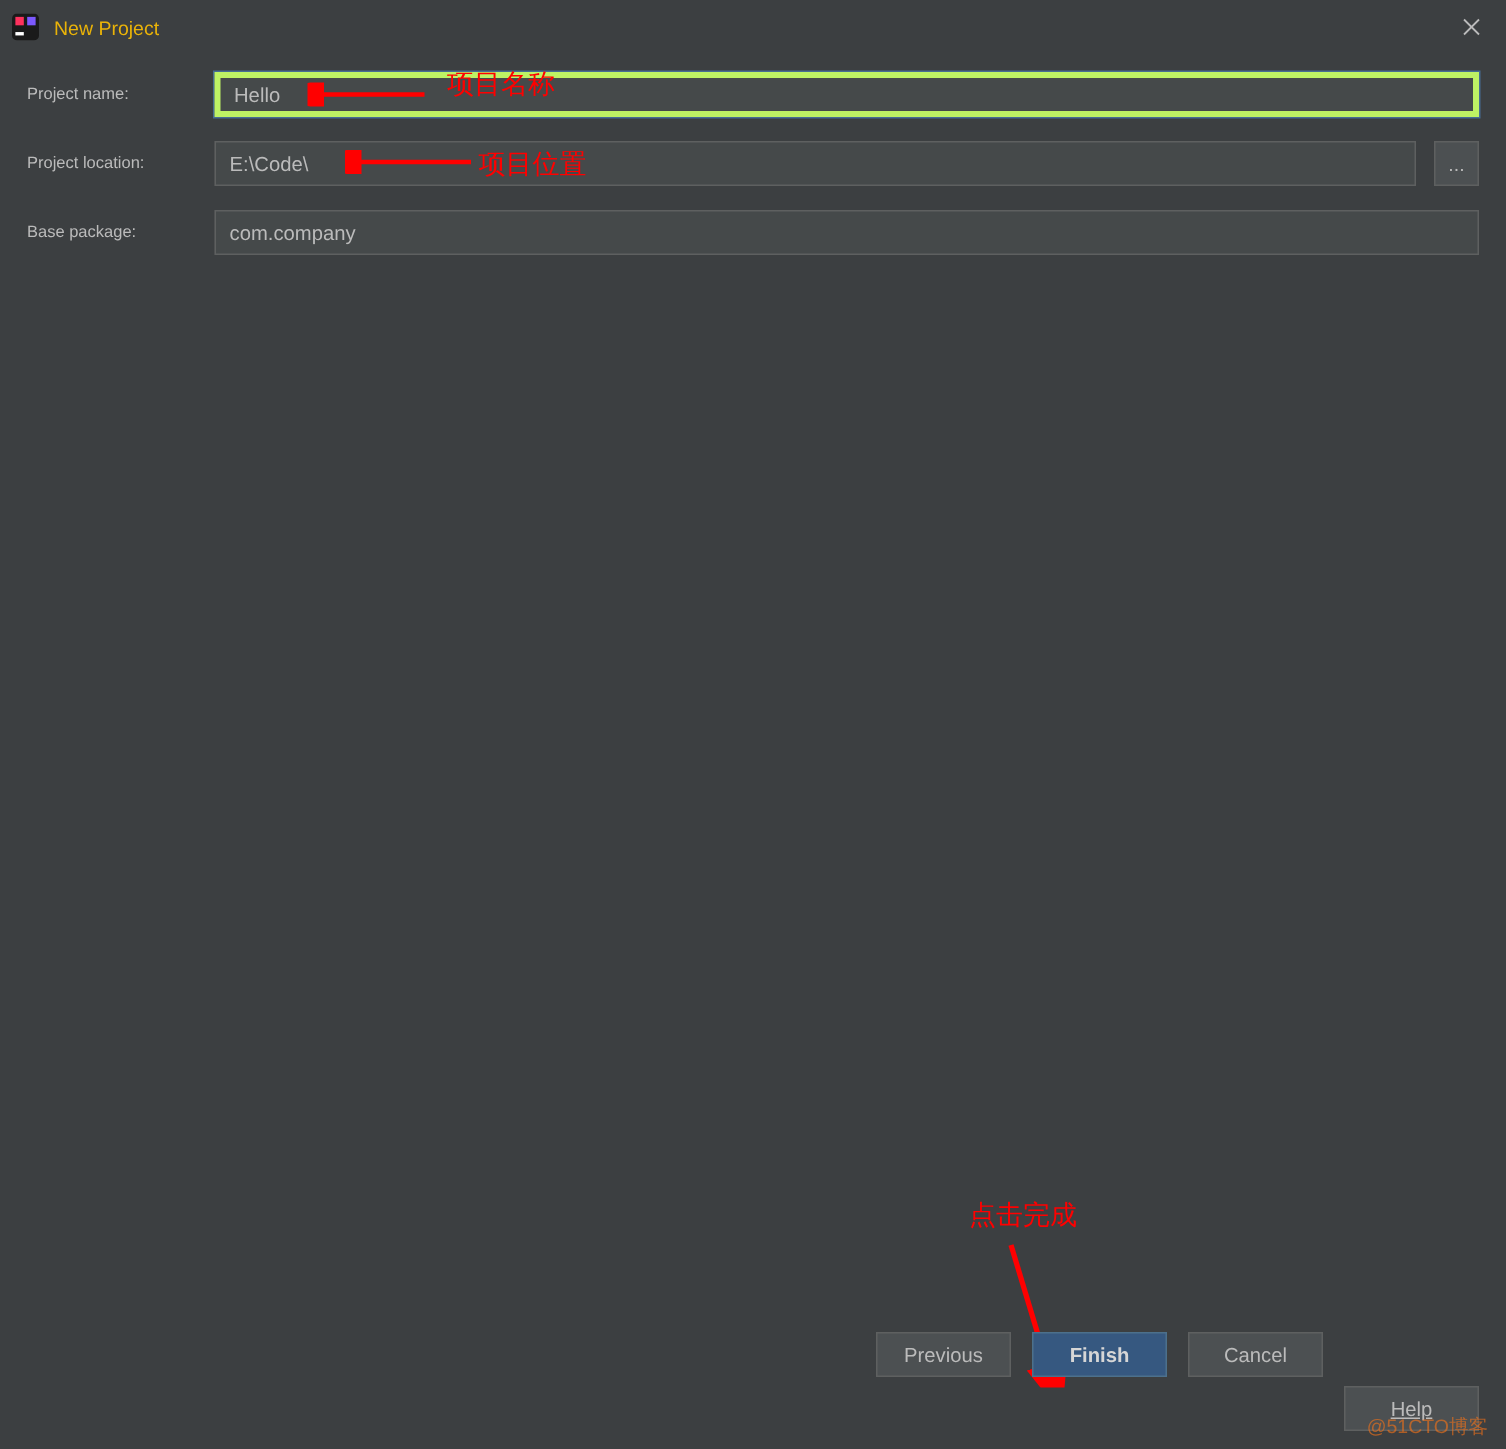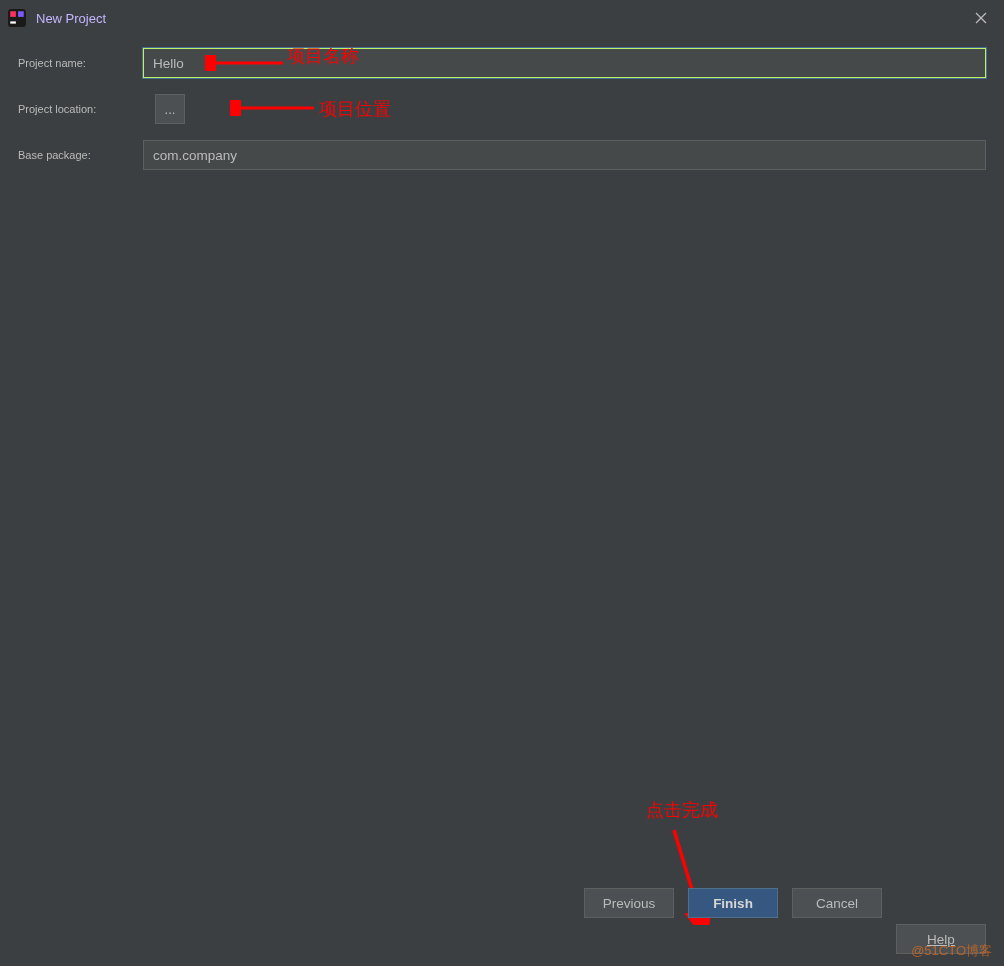--- a/index.html
+++ b/index.html
@@ -26,21 +26,21 @@
     }
     .app-icon {
       width: 18px;
       height: 18px;
       margin-right: 10px;
       display: flex;
       align-items: center;
       justify-content: center;
     }
     .title-text {
-      color: #c4b5fd;
+      color: #eab308;
       flex: 1;
       font-size: 13px;
     }
     .close-btn {
       width: 30px;
       height: 30px;
       display: flex;
       align-items: center;
       justify-content: center;
       cursor: pointer;
@@ -65,21 +65,21 @@
       height: 30px;
       background: #45494a;
       border: 1px solid #5e6060;
       color: #bbbbbb;
       padding: 0 9px;
       font-size: 13.5px;
       font-family: inherit;
       outline: none;
     }
     .text-input.focused {
-      border: 1px solid #bef264;
+      border: 4px solid #bef264;
       box-shadow: 0 0 0 1px #466d94;
     }
     .browse-btn {
       width: 30px;
       height: 30px;
       margin-left: 12px;
       background: #4c5052;
       border: 1px solid #5e6060;
       color: #bbbbbb;
       display: flex;
@@ -161,29 +161,30 @@
   </div>
 </div>
 
 <div class="content">
   <div class="form-row">
     <div class="form-label">Project name:</div>
     <input type="text" class="text-input focused" value="Hello" style="">
   </div>
   <div class="form-row">
     <div class="form-label">Project location:</div>
+    <input type="text" class="text-input" value="E:\Code\" style="">
     <div class="browse-btn">...</div>
   </div>
   <div class="form-row">
     <div class="form-label">Base package:</div>
     <input type="text" class="text-input" value="com.company" style="">
   </div>
 </div>
 
-<div class="annotation" style="left: 287px; top: 44px;">项目名称</div>
+<div class="annotation" style="left: 298px; top: 44px;">项目名称</div>
 <svg class="arrow-svg" style="left: 205px; top: 55px; width: 80px; height: 16px;">
   <defs>
       <marker id="ah1" markerWidth="10" markerHeight="8" refX="1" refY="4" orient="auto">
         <polygon points="0 0, 10 4, 0 8" fill="#ff0000"></polygon>
       </marker>
     </defs>
   <line x1="78" y1="8" x2="8" y2="8" stroke="#ff0000" stroke-width="3" marker-end="url(#ah1)"></line>
 </svg>
 
 <div class="annotation" style="left: 319px; top: 97px; font-family: Liberation Mono, monospace;">项目位置</div>

